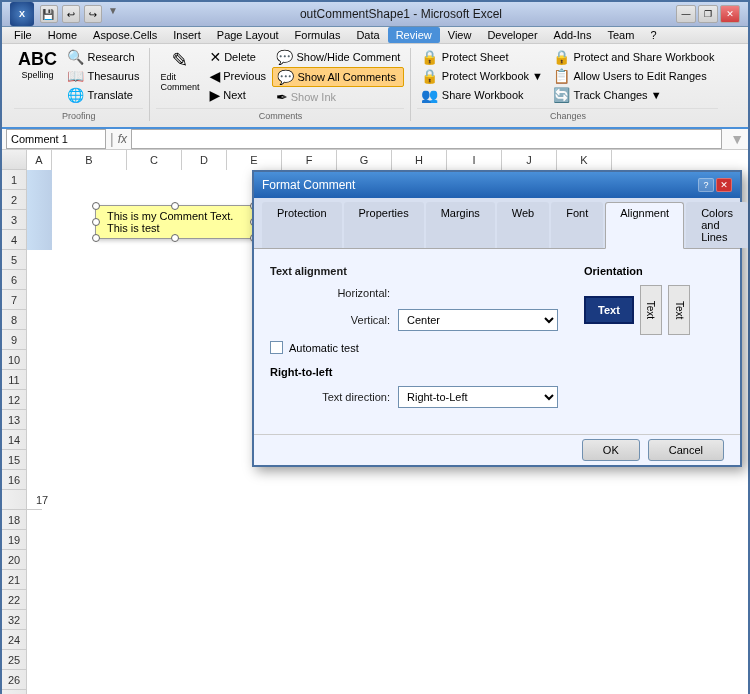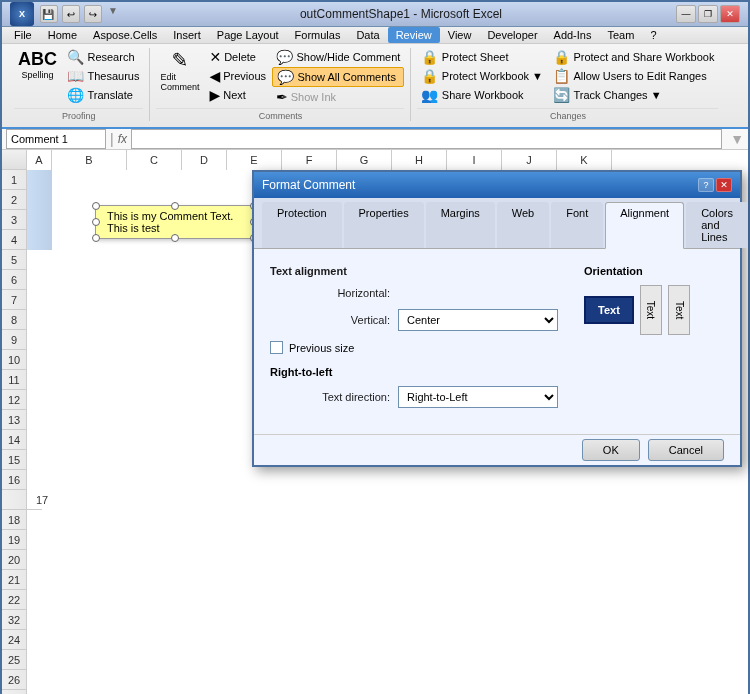--- a/index.html
+++ b/index.html
@@ -728,21 +728,21 @@
                 <option selected="">Center</option>
                 <option>Bottom</option>
                 <option>Justify</option>
                 <option>Distributed</option>
               </select>
             </div>
           </div>
 
           <div class="checkbox-row">
             <div class="dialog-checkbox"></div>
-            <label>Previous size</label>
+            <label>Automatic test</label>
           </div>
 
           <div class="rtl-section">
             <div class="rtl-title">Right-to-left</div>
             <div class="dialog-row">
               <div class="dialog-label">Text direction:</div>
               <div class="select-wrapper">
                 <select class="styled-select">
                   <option>Context</option>
                   <option>Left-to-Right</option>

